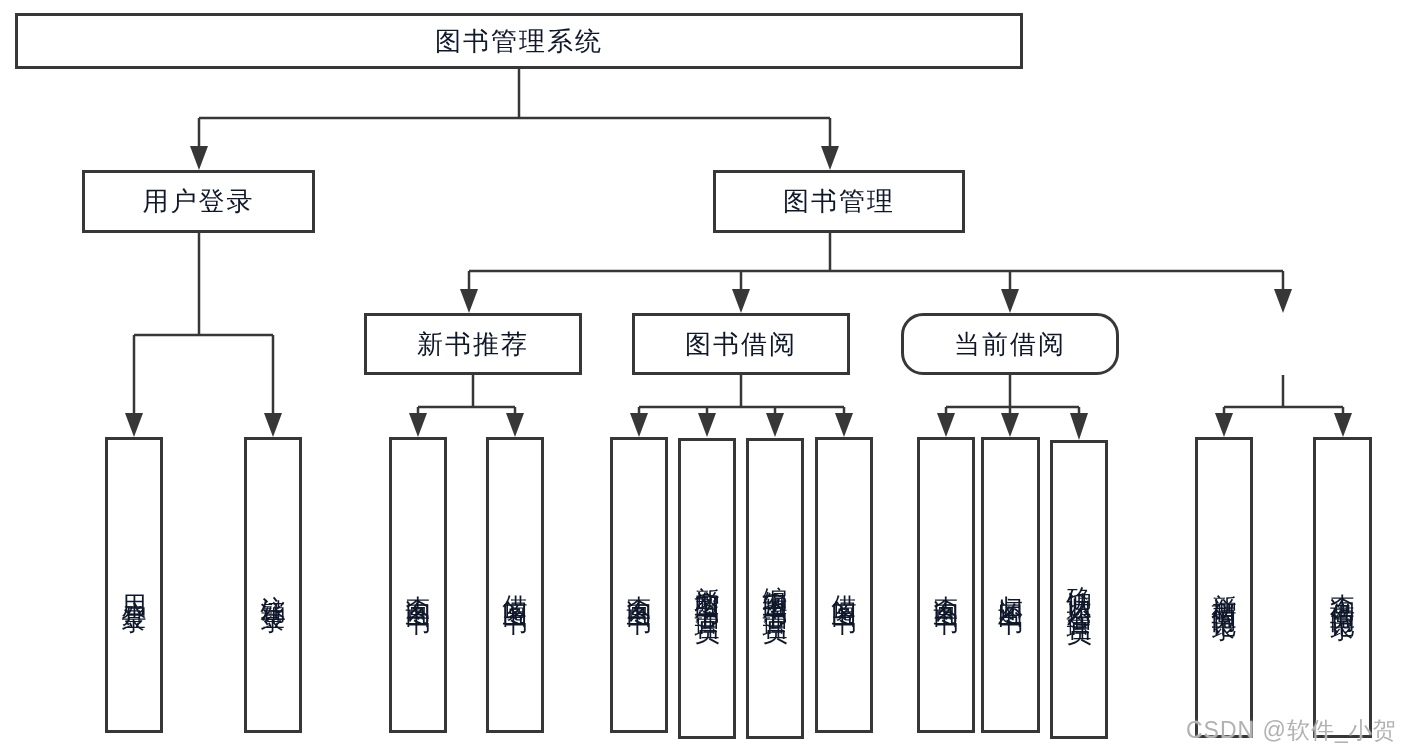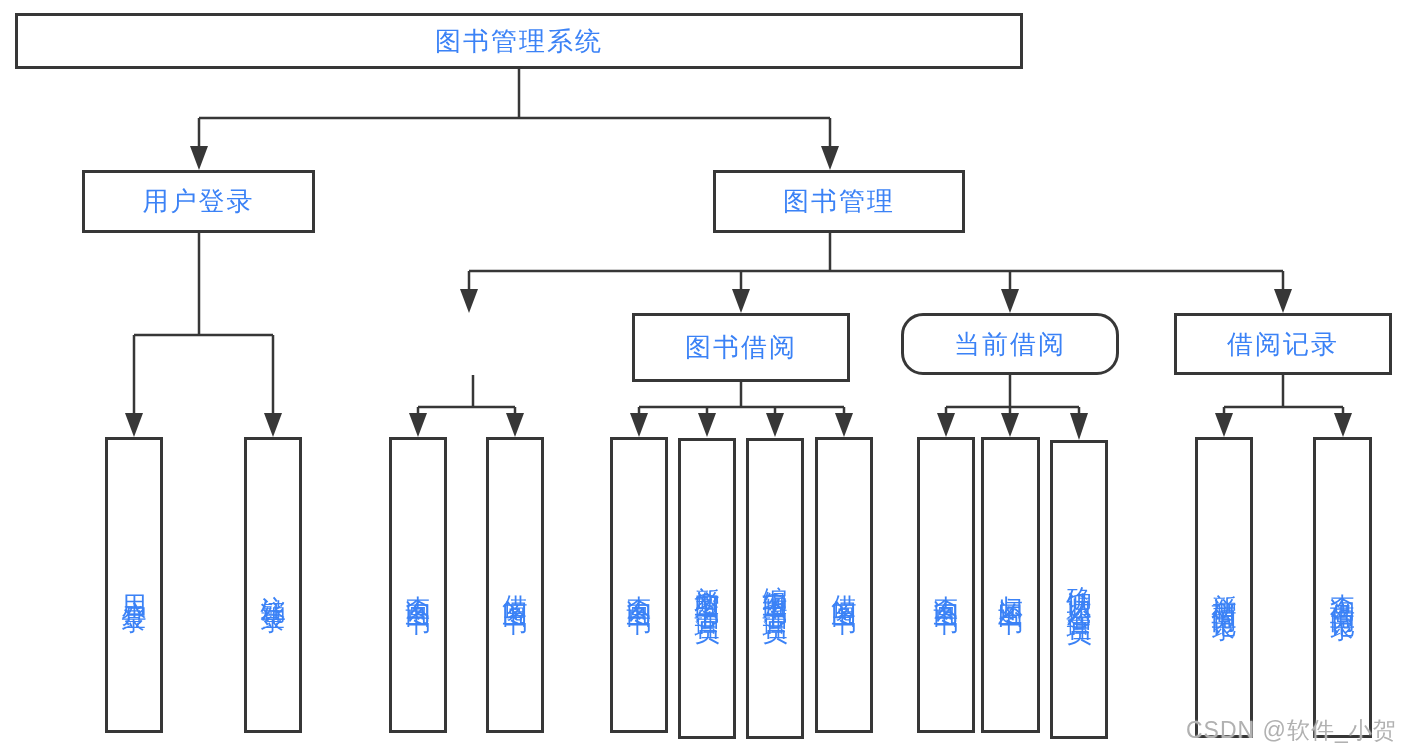--- a/index.html
+++ b/index.html
@@ -21,21 +21,21 @@
   .box {
     position: absolute;
     box-sizing: border-box;
     background: #ffffff;
     border: 3px solid #373737;
     display: flex;
     align-items: center;
     justify-content: center;
     font-size: 26px;
     letter-spacing: 2px;
-    color: #3b82f6;
+    color: #0f172a;
     z-index: 1;
     white-space: nowrap;
   }
   .vbox span {
     writing-mode: vertical-rl;
     text-orientation: mixed;
     font-size: 25px;
     letter-spacing: 5px;
     line-height: 1;
     white-space: nowrap;
@@ -129,28 +129,28 @@
     <span>图书管理系统</span>
   </div>
 
   <div class="box" style="left:82px; top:170px; width:233px; height:63px;">
     <span>用户登录</span>
   </div>
   <div class="box" style="left:713px; top:170px; width:252px; height:63px;">
     <span>图书管理</span>
   </div>
 
-  <div class="box" style="left:632px; top:313px; width:218px; height:69px;">
+  <div class="box" style="left:364px; top:313px; width:218px; height:62px;">
+    <span>新书推荐</span>
+  </div>
+  <div class="box" style="left:632px; top:313px; width:218px; height:62px;">
     <span>图书借阅</span>
   </div>
   <div class="box" style="left:901px; top:313px; width:218px; height:62px;border-radius:22px;">
     <span>当前借阅</span>
-  </div>
-  <div class="box" style="left:1174px; top:313px; width:218px; height:62px;">
-    <span>借阅记录</span>
   </div>
 
   <div class="box vbox" style="left:105px; top:437px; width:58px; height:296px;">
     <span>用户登录</span>
   </div>
   <div class="box vbox" style="left:244px; top:437px; width:58px; height:296px;">
     <span>注销登录</span>
   </div>
 
   <div class="box vbox" style="left:389px; top:437px; width:58px; height:296px;">

